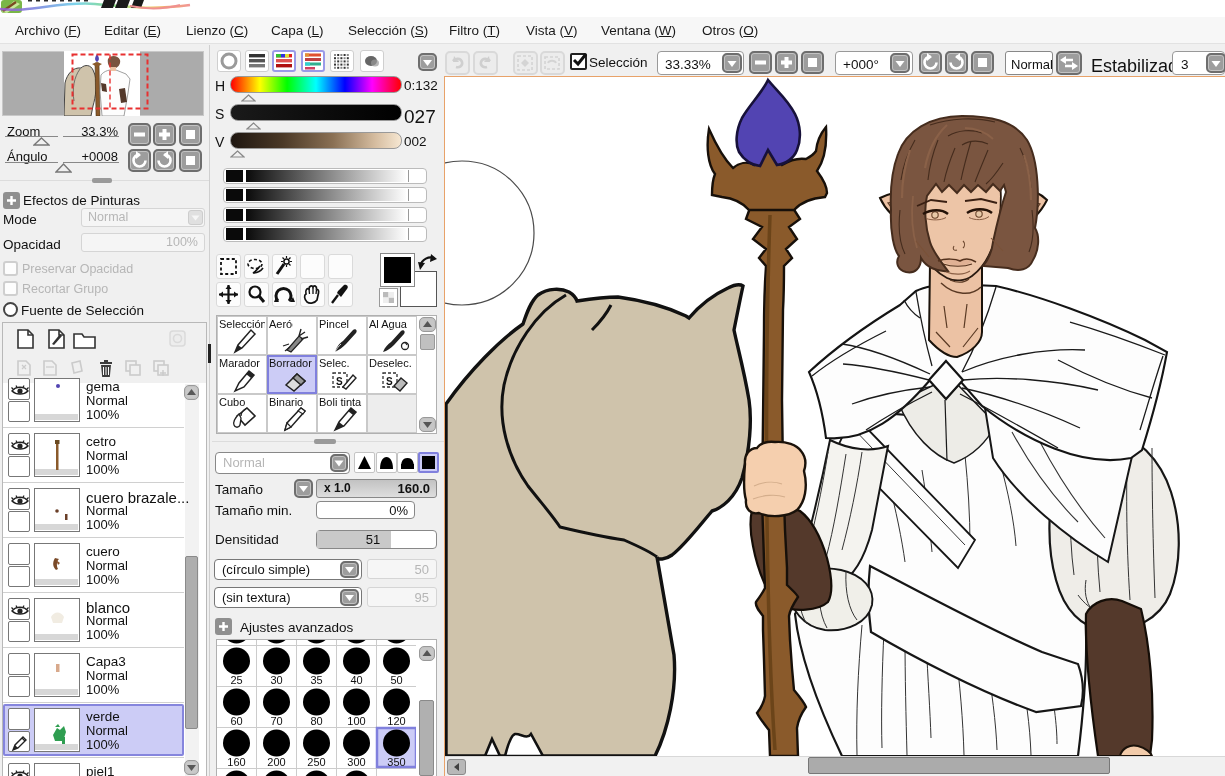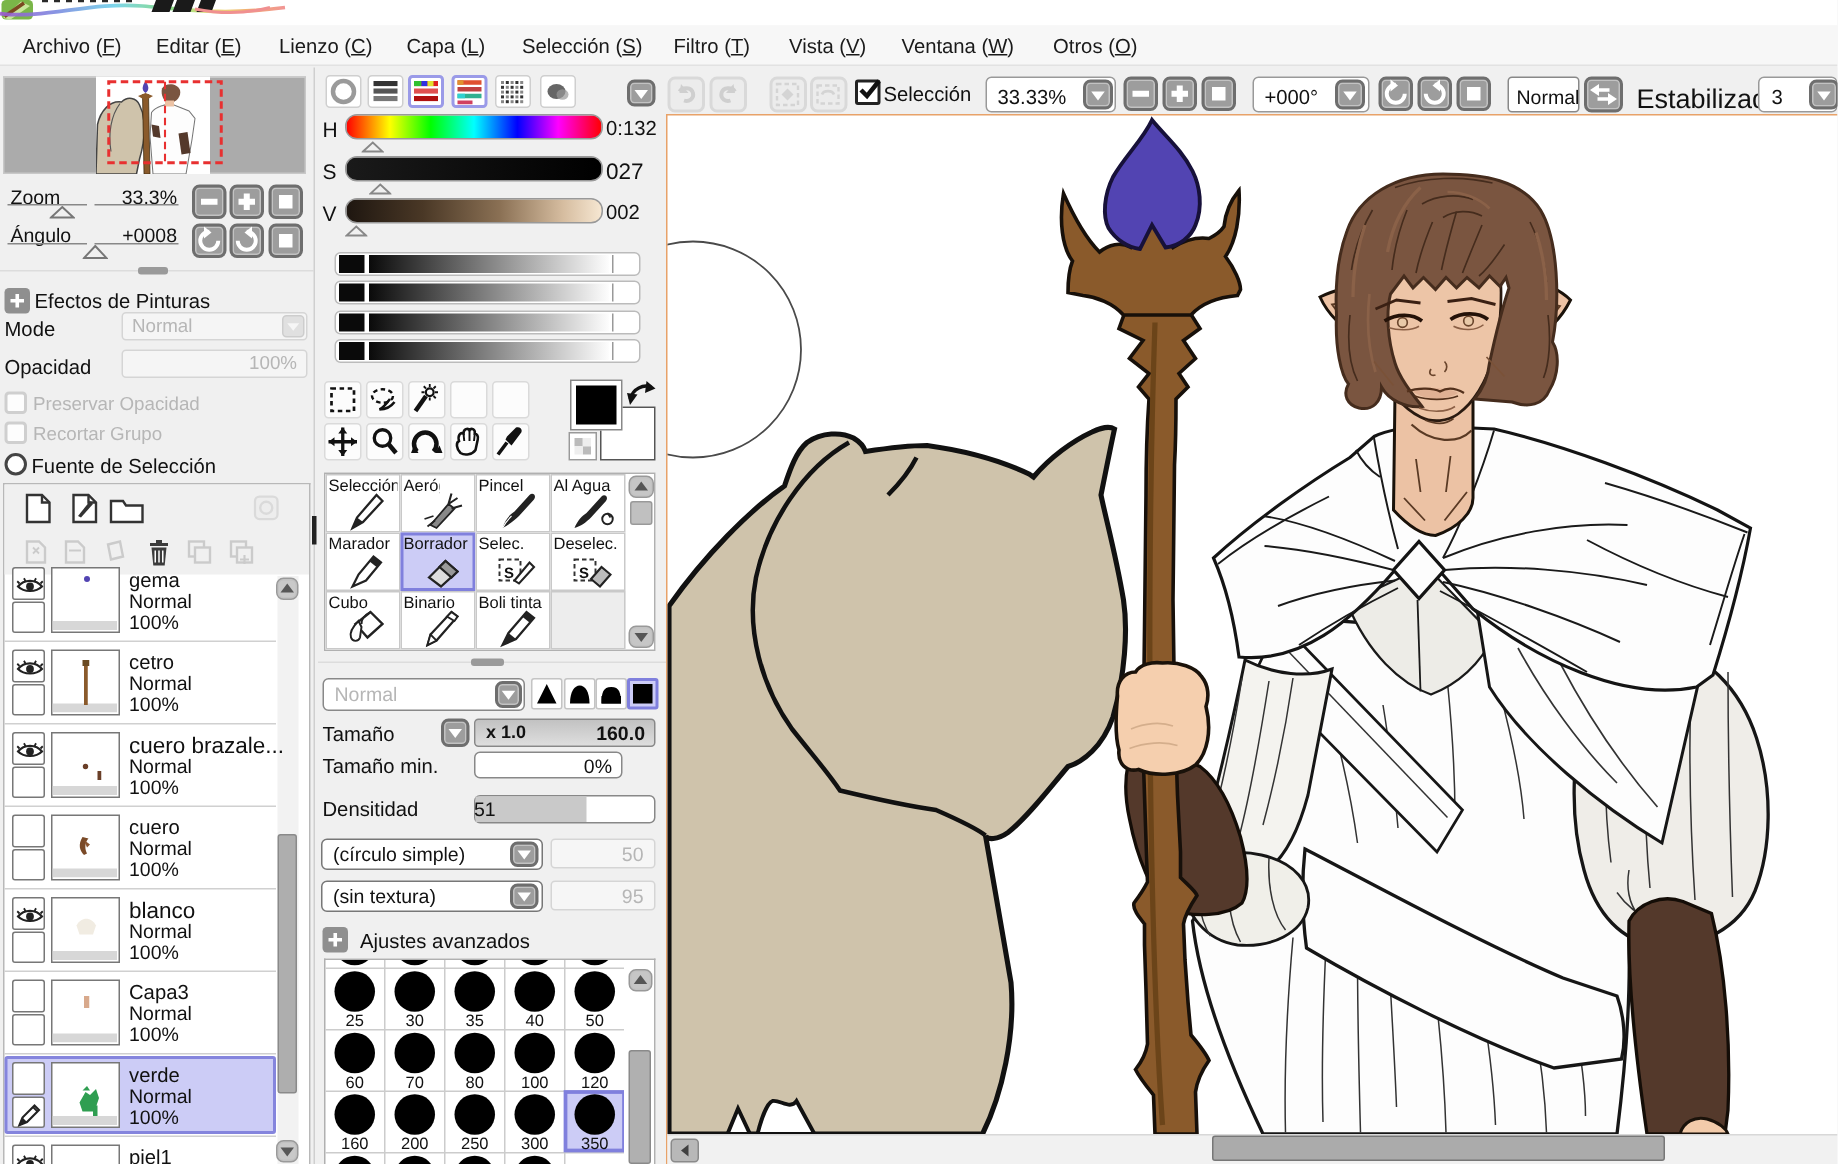--- a/index.html
+++ b/index.html
@@ -376,21 +376,21 @@
     <path d="M5,7 L14,7 L9.5,13 Z" fill="#fff"></path>
   </svg>
 <div class="lbl" style="left:215px;top:78px;font-size:14px">H</div>
 <div class="ab" style="left:230px;top:76px;width:172px;height:17px;border:1.5px solid #999;border-radius:8px;background:linear-gradient(to right,#ff0000,#ffff00 17%,#00ff00 33%,#00ffff 50%,#0000ff 67%,#ff00ff 83%,#ff0000)"></div>
 <div class="lbl" style="left:404px;top:78px;font-size:13.5px">0:132</div>
 <svg class="ab" style="left:241px;top:94px" width="15" height="8">
     <path d="M7.5,1 L14,7 L1,7 Z" fill="#f0f0f0" stroke="#888" stroke-width="1.2"></path>
   </svg>
 <div class="lbl" style="left:215px;top:106px;font-size:14px">S</div>
 <div class="ab" style="left:230px;top:104px;width:172px;height:17px;border:1.5px solid #999;border-radius:8px;background:linear-gradient(to right,#1a1a1a,#000)"></div>
-<div class="lbl" style="left:404px;top:106px;font-size:15px">027</div>
+<div class="lbl" style="left:404px;top:106px;font-size:19px">027</div>
 <svg class="ab" style="left:246px;top:122px" width="15" height="8">
     <path d="M7.5,1 L14,7 L1,7 Z" fill="#f0f0f0" stroke="#888" stroke-width="1.2"></path>
   </svg>
 <div class="lbl" style="left:215px;top:134px;font-size:14px">V</div>
 <div class="ab" style="left:230px;top:132px;width:172px;height:17px;border:1.5px solid #999;border-radius:8px;background:linear-gradient(to right,#1e1610,#4a3826 30%,#8a7054 60%,#d6bda0 85%,#f6e7d2)"></div>
 <div class="lbl" style="left:404px;top:134px;font-size:13.5px">002</div>
 <svg class="ab" style="left:230px;top:150px" width="15" height="8">
     <path d="M7.5,1 L14,7 L1,7 Z" fill="#f0f0f0" stroke="#888" stroke-width="1.2"></path>
   </svg>
 <div class="ab" style="left:223px;top:168px;width:204px;height:16px;border:1px solid #bbb;border-radius:4px;background:#fff"></div>
@@ -582,21 +582,21 @@
   </svg>
 <div class="ab" style="left:316px;top:479px;width:121px;height:19px;border:1px solid #888;border-radius:3px;background:linear-gradient(to bottom,#c2c2c2,#dedede)"></div>
 <div class="lbl" style="left:324px;top:481px;font-size:12px;font-weight:bold">x 1.0</div>
 <div class="lbl" style="left:316px;top:481px;width:114px;text-align:right;font-size:13px;font-weight:bold">160.0</div>
 <div class="lbl" style="left:215px;top:503px;font-size:13.5px">Tamaño min.</div>
 <div class="wfield" style="left:316px;top:501px;width:99px;height:18px;border-color:#888"></div>
 <div class="lbl" style="left:316px;top:503px;width:92px;text-align:right;font-size:13px">0%</div>
 <div class="lbl" style="left:215px;top:532px;font-size:13.5px">Densitidad</div>
 <div class="wfield" style="left:316px;top:530px;width:121px;height:19px;border-color:#888"></div>
 <div class="ab" style="left:317px;top:531px;width:74px;height:17px;background:#c9c9c9"></div>
-<div class="lbl" style="left:316px;top:532px;width:114px;text-align:left;font-size:13px">51</div>
+<div class="lbl" style="left:316px;top:532px;width:114px;text-align:center;font-size:13px">51</div>
 <div class="wfield" style="left:214px;top:559px;width:148px;height:21px;border-color:#777"></div>
 <div class="lbl" style="left:222px;top:562px;font-size:13px">(círculo simple)</div>
 <div class="btn" style="left:340px;top:561px;width:19px;height:17px"></div>
 <svg class="ab" style="left:340px;top:561px" width="19" height="17">
     <path d="M5,6 L14,6 L9.5,12 Z" fill="#fff"></path>
   </svg>
 <div class="dfield" style="left:367px;top:559px;width:70px;height:20px;background:#f6f6f6"></div>
 <div class="glbl" style="left:367px;top:562px;width:62px;text-align:right;font-size:13px">50</div>
 <div class="wfield" style="left:214px;top:587px;width:148px;height:21px;border-color:#777"></div>
 <div class="lbl" style="left:222px;top:590px;font-size:13px">(sin textura)</div>

